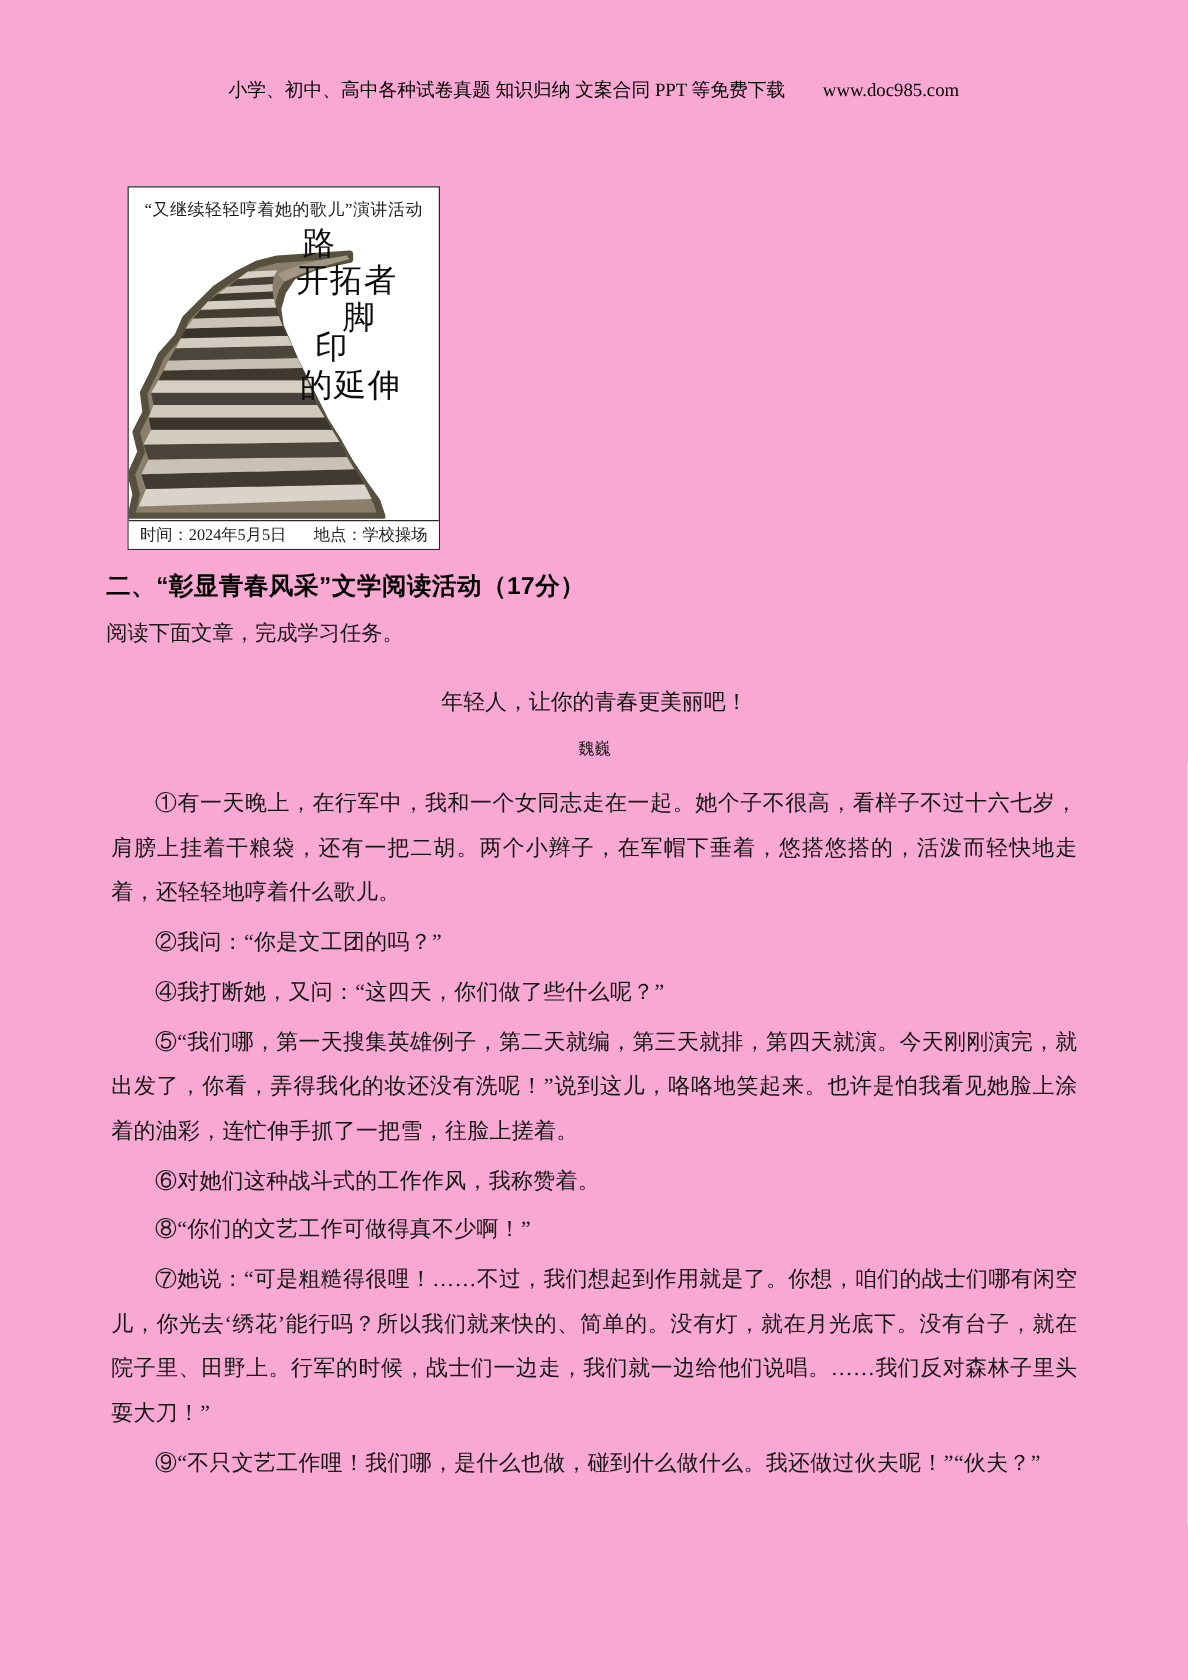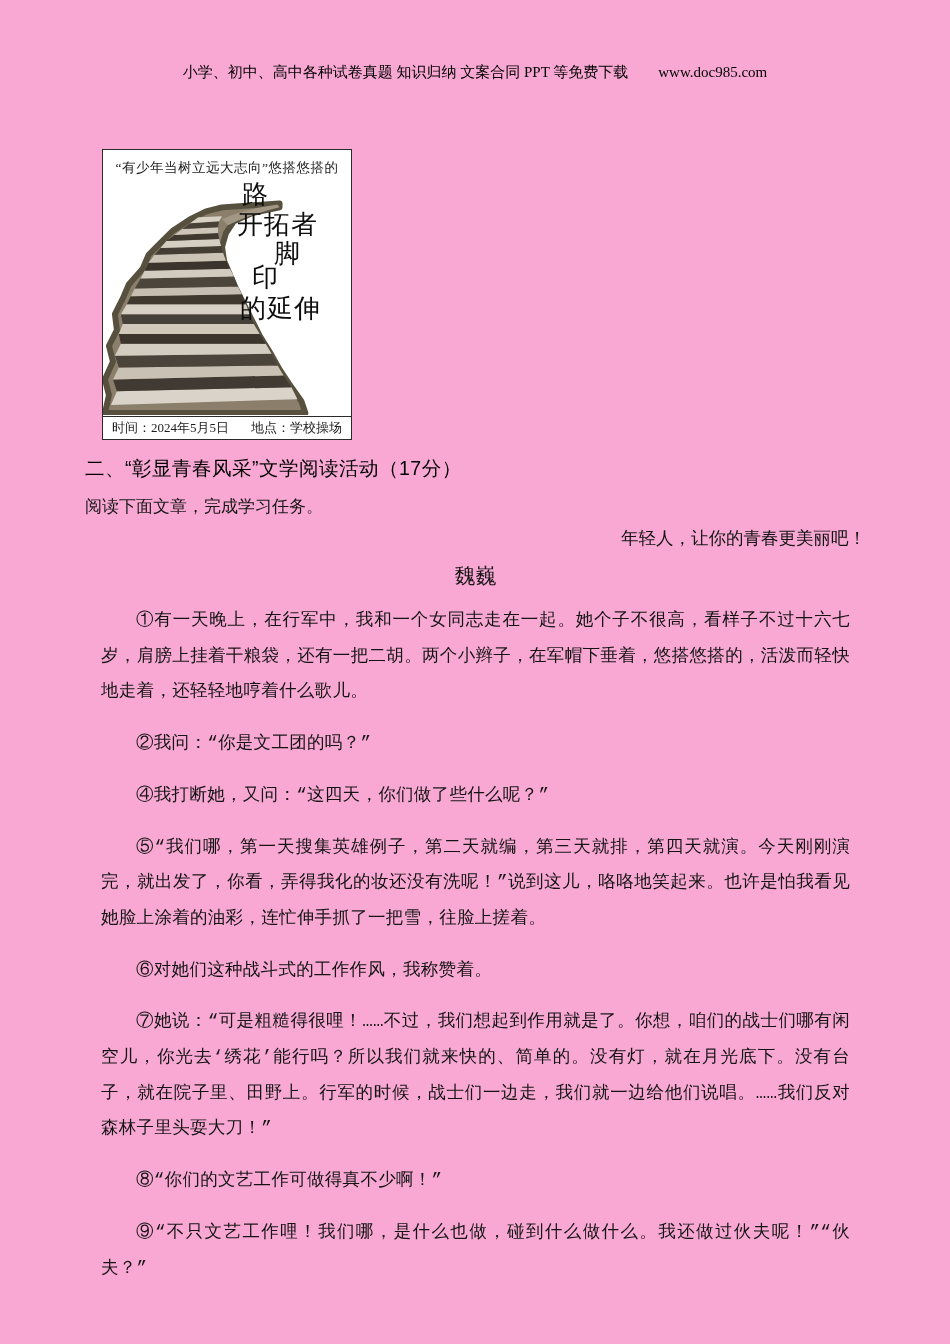--- a/index.html
+++ b/index.html
@@ -35,48 +35,47 @@
   .s5 { left:137px; top:146px; }
   .poster-footer {
     position:absolute; bottom:0; left:0; right:0; height:23px;
     border-top:1.5px solid #2a2a2a; box-sizing:border-box;
     display:flex; justify-content:space-between; align-items:center;
     padding:3px 9px; font-size:13px; color:#1c1c1c; background:#fff; z-index:4;
   }
 
   
   .sec-heading {
-    position:absolute; left:85px; top:455px; font-size:19.5px; font-weight:normal;
+    position:absolute; left:85px; top:455px; font-size:19.5px; font-weight:bold;
     font-family:"Liberation Sans","DejaVu Sans",sans-serif; color:#000;
     letter-spacing:0.5px;
   }
   .instruction { position:absolute; left:85px; top:495px; font-size:17px; color:#161616; }
 
   
   .article { position:absolute; left:85px; top:527px; width:781px; }
-  .art-title { text-align:right; font-size:17.5px; line-height:22px; margin-bottom:16px; color:#141414; }
-  .art-author { text-align:center; font-size:21px; line-height:22px; margin-bottom:15px; color:#141414; }
+  .art-title { text-align:center; font-size:17.5px; line-height:22px; margin-bottom:16px; color:#141414;margin-top:23px; }
+  .art-author { text-align:center; font-size:13px; line-height:22px; margin-bottom:15px; color:#141414; }
   .para {
-    margin:16px; font-size:17.5px; line-height:35.7px;
+    margin:4px; font-size:17.5px; line-height:35.7px;
     text-align:justify; text-indent:2em; color:#141414;
     letter-spacing:0.3px;
-    font-family:Liberation Mono, monospace;
   }
 </style>
 </head>
 <body>
 
 <div class="page">
 
   <div class="header">
     <span>小学、初中、高中各种试卷真题 知识归纳 文案合同 PPT 等免费下载</span><span class="hdr-url">www.doc985.com</span>
   </div>
 
   <div class="poster">
-    <div class="poster-title">“有少年当树立远大志向”悠搭悠搭的</div>
+    <div class="poster-title">“又继续轻轻哼着她的歌儿”演讲活动</div>
 
     <svg class="stairs" viewBox="0 0 249 268" preserveAspectRatio="none" aria-hidden="true">
 
       <path d="M2,266 L6,248 L2,232 L10,214 L6,198 L14,182 L12,166 L20,150 L26,136 L40,120 L46,106 L58,94 L70,82 L88,70 L104,62 L120,58 L178,54 L178,58 L150,64 L132,72 L124,84 L120,98 L122,112 L128,126 L134,140 L142,156 L150,172 L158,188 L168,204 L178,222 L190,240 L200,254 L204,266 Z" fill="#8b7f6c" stroke="#57503f" stroke-width="6" stroke-linejoin="round"></path>
 
       <polygon points="8,258 196,252 190,240 14,244" fill="#d9d3c9"></polygon>
       <polygon points="14,244 190,240 182,228 10,232" fill="#403a33"></polygon>
       <polygon points="10,232 182,228 176,218 16,220" fill="#c8c1b4"></polygon>
       <polygon points="16,220 176,218 170,206 12,208" fill="#4a443b"></polygon>
       <polygon points="12,208 170,206 164,196 18,196" fill="#d3ccc0"></polygon>
@@ -117,19 +116,19 @@
 
   <div class="article">
     <div class="art-title">年轻人，让你的青春更美丽吧！</div>
     <div class="art-author">魏巍</div>
     <div class="art-body">
         <p class="para">①有一天晚上，在行军中，我和一个女同志走在一起。她个子不很高，看样子不过十六七岁，肩膀上挂着干粮袋，还有一把二胡。两个小辫子，在军帽下垂着，悠搭悠搭的，活泼而轻快地走着，还轻轻地哼着什么歌儿。</p>
         <p class="para">②我问：“你是文工团的吗？”</p>
         <p class="para">④我打断她，又问：“这四天，你们做了些什么呢？”</p>
         <p class="para">⑤“我们哪，第一天搜集英雄例子，第二天就编，第三天就排，第四天就演。今天刚刚演完，就出发了，你看，弄得我化的妆还没有洗呢！”说到这儿，咯咯地笑起来。也许是怕我看见她脸上涂着的油彩，连忙伸手抓了一把雪，往脸上搓着。</p>
         <p class="para">⑥对她们这种战斗式的工作作风，我称赞着。</p>
+        <p class="para">⑧“你们的文艺工作可做得真不少啊！”</p>
         <p class="para">⑦她说：“可是粗糙得很哩！……不过，我们想起到作用就是了。你想，咱们的战士们哪有闲空儿，你光去‘绣花’能行吗？所以我们就来快的、简单的。没有灯，就在月光底下。没有台子，就在院子里、田野上。行军的时候，战士们一边走，我们就一边给他们说唱。……我们反对森林子里头耍大刀！”</p>
-        <p class="para">⑧“你们的文艺工作可做得真不少啊！”</p>
         <p class="para">⑨“不只文艺工作哩！我们哪，是什么也做，碰到什么做什么。我还做过伙夫呢！”“伙夫？”</p>
       </div>
   </div>
 
 </div>
 
 </body></html>

